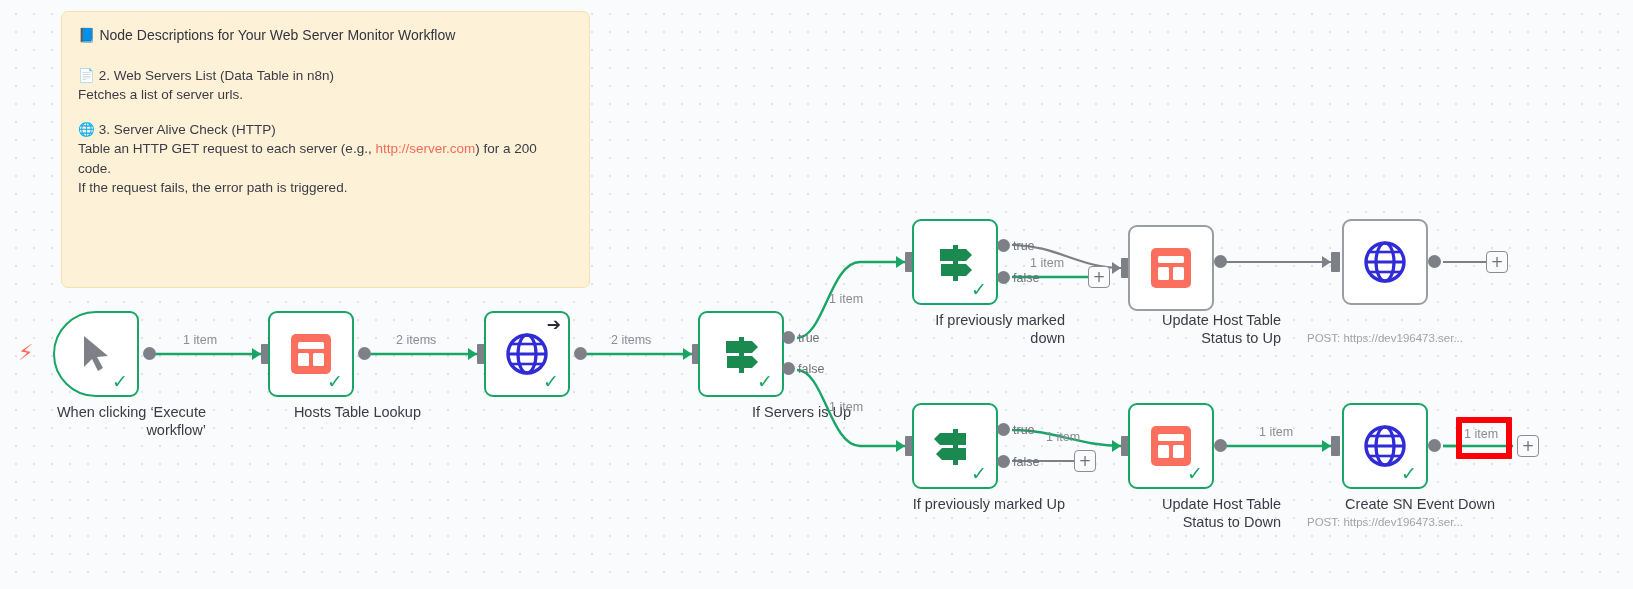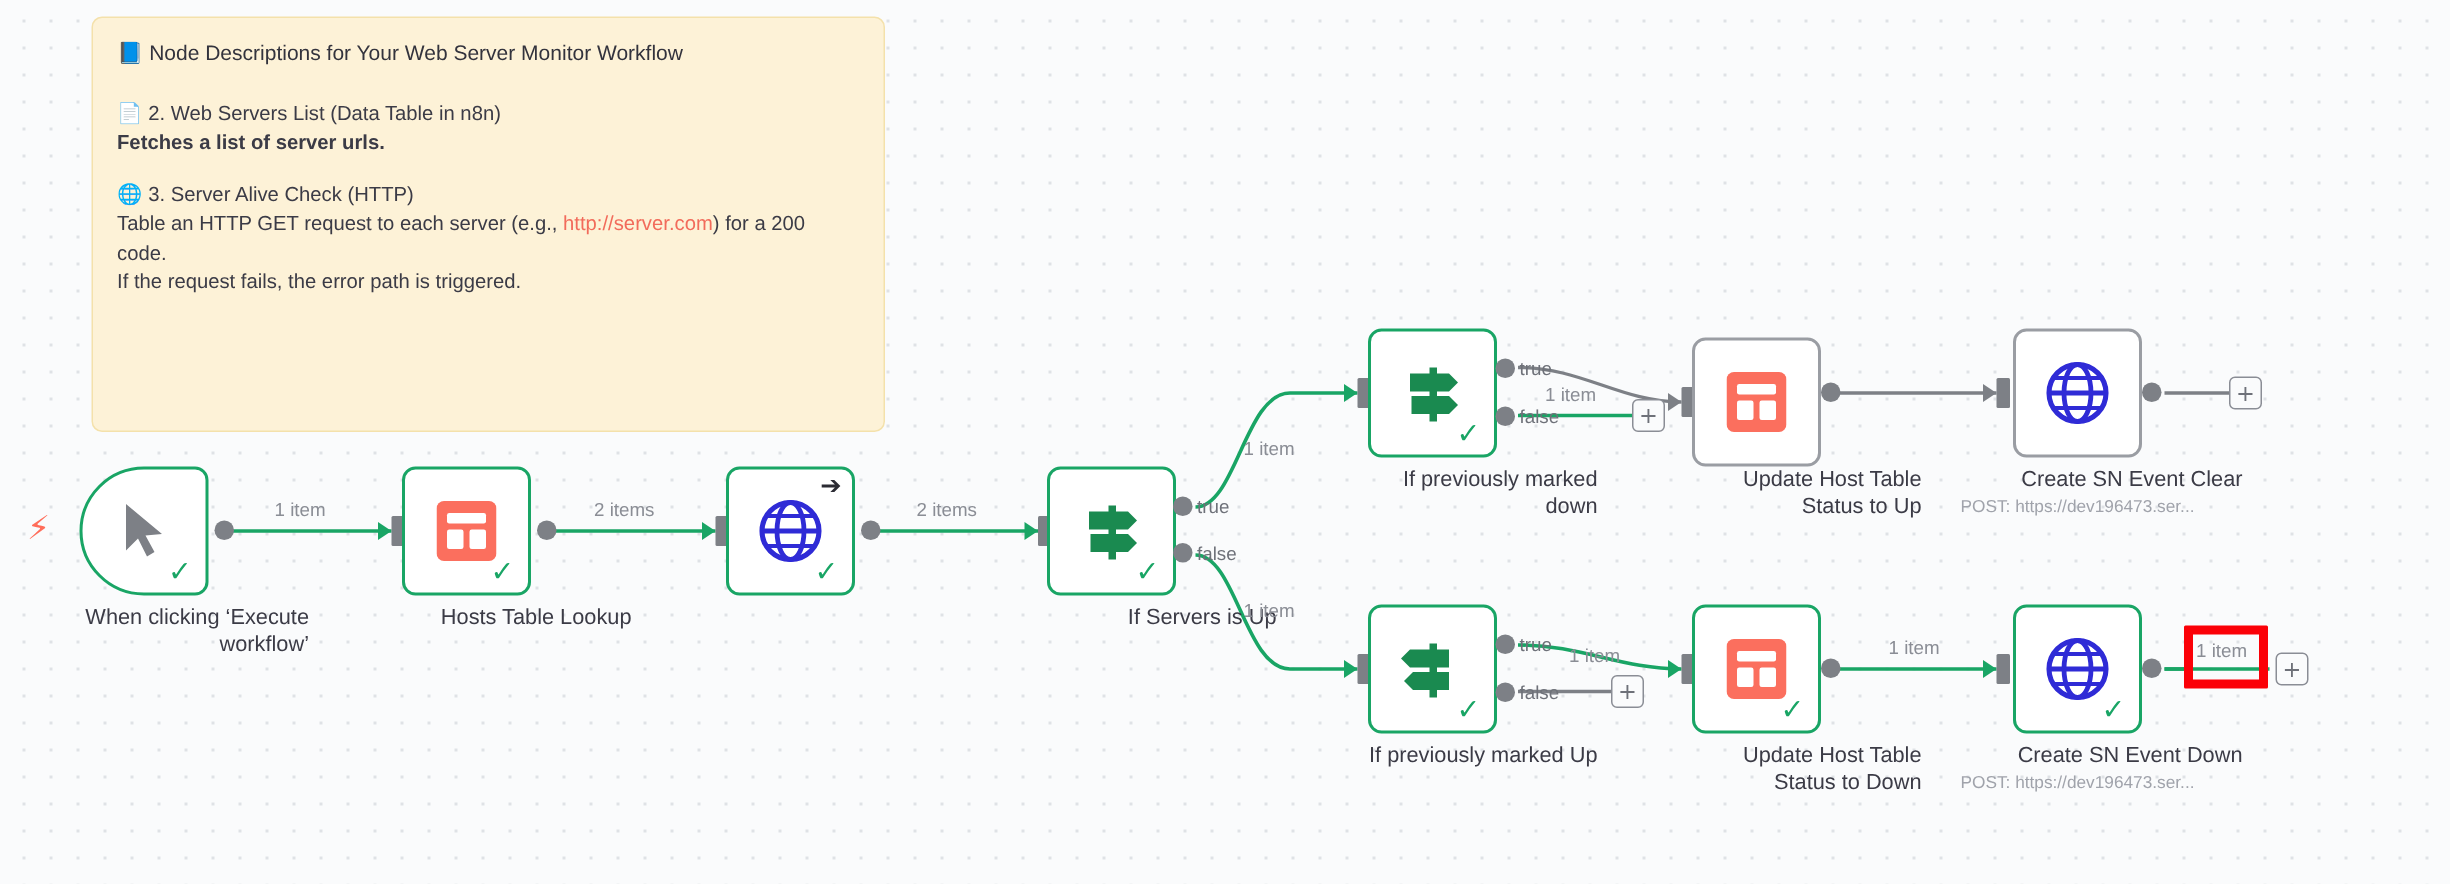--- a/index.html
+++ b/index.html
@@ -202,21 +202,21 @@
   <div class="sticky">
     <div class="sticky-title">
       <span class="emoji">📘</span><span>Node Descriptions for Your Web Server Monitor Workflow</span>
     </div>
 
 
     <div class="sticky-sec">
       <div class="sticky-head">
         <span class="emoji">📄</span><span>2. Web Servers List (Data Table in n8n)</span>
       </div>
-      <div class="sticky-body" style="white-space: pre-line; font-weight: bold;">Fetches a list of server urls.</div>
+      <div class="sticky-body" style="white-space: pre-line;">Fetches a list of server urls.</div>
     </div>
 
     <div class="sticky-sec">
       <div class="sticky-head">
         <span class="emoji">🌐</span><span>3. Server Alive Check (HTTP)</span>
       </div>
       <div class="sticky-body" style="white-space: pre-line;"><span>Table an HTTP GET request to each server (e.g., </span><span class="lnk">http://server.com</span><span>) for a 200
 code.
 If the request fails, the error path is triggered.</span></div>
     </div>
@@ -336,21 +336,20 @@
     <div class="node-icon">
       <svg width="44" height="44" viewBox="0 0 44 44">
           <circle cx="22" cy="22" r="19" fill="none" stroke="#2f2bd6" stroke-width="3.4"></circle>
           <ellipse cx="22" cy="22" rx="9" ry="19" fill="none" stroke="#2f2bd6" stroke-width="3.2"></ellipse>
           <line x1="3.5" y1="22" x2="40.5" y2="22" stroke="#2f2bd6" stroke-width="3.2"></line>
           <line x1="6.5" y1="12" x2="37.5" y2="12" stroke="#2f2bd6" stroke-width="2.6"></line>
           <line x1="6.5" y1="32" x2="37.5" y2="32" stroke="#2f2bd6" stroke-width="2.6"></line>
         </svg>
     </div>
   </div>
-  <div class="node-label" style="left: 1385px; top: 311px; white-space: pre-line;">Create SN Event Clear</div>
   <div class="node-sub" style="left:1385px; top:332px;">POST: https://dev196473.ser...</div>
   <div class="dot" style="left:1428px; top:255px;"></div>
   <div class="plus-btn" style="left:1486px; top:251px;">+</div>
 
   <div class="arrowhead" style="left:896px; top:440px;"></div>
   <div class="plug" style="left:905px; top:436px;"></div>
   <div class="node" style="left:912px; top:403px;">
     <div class="node-icon">
       <svg width="46" height="46" viewBox="0 0 46 46">
         <rect x="21" y="6" width="5" height="36" fill="#1a8a50"></rect>

